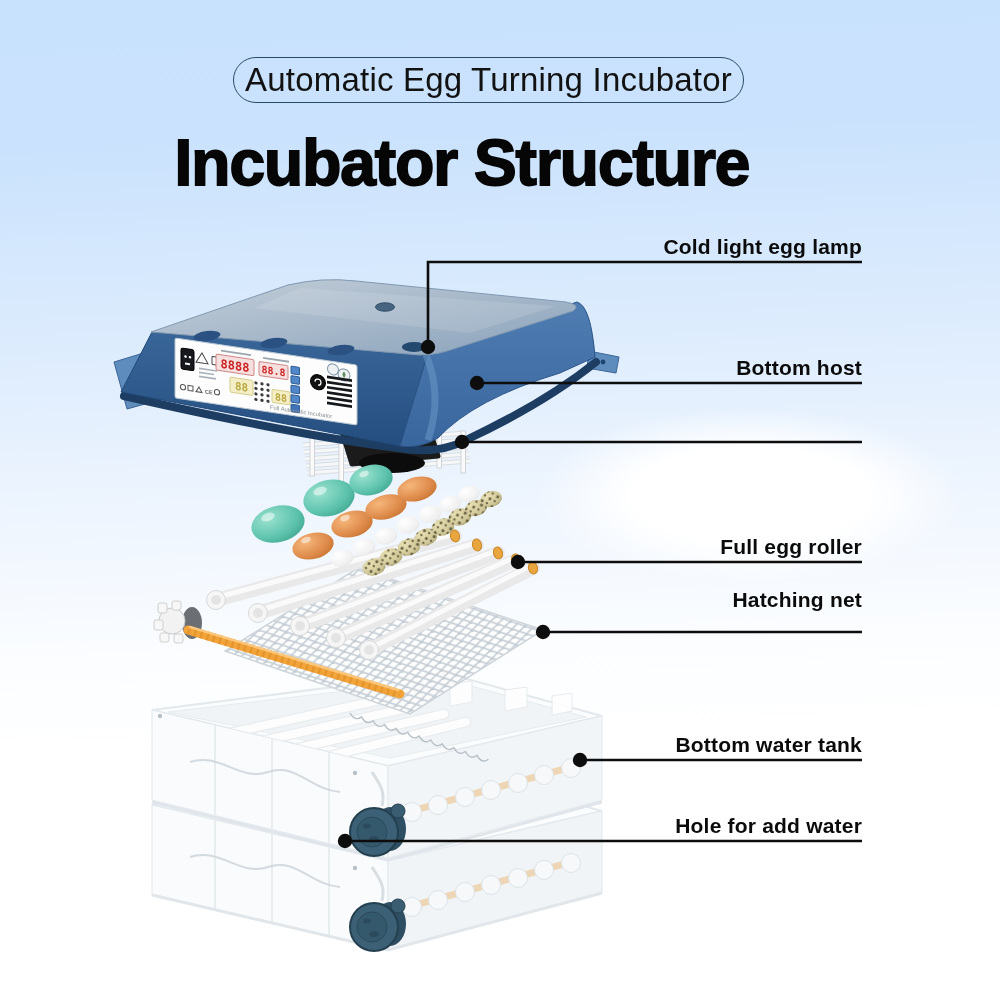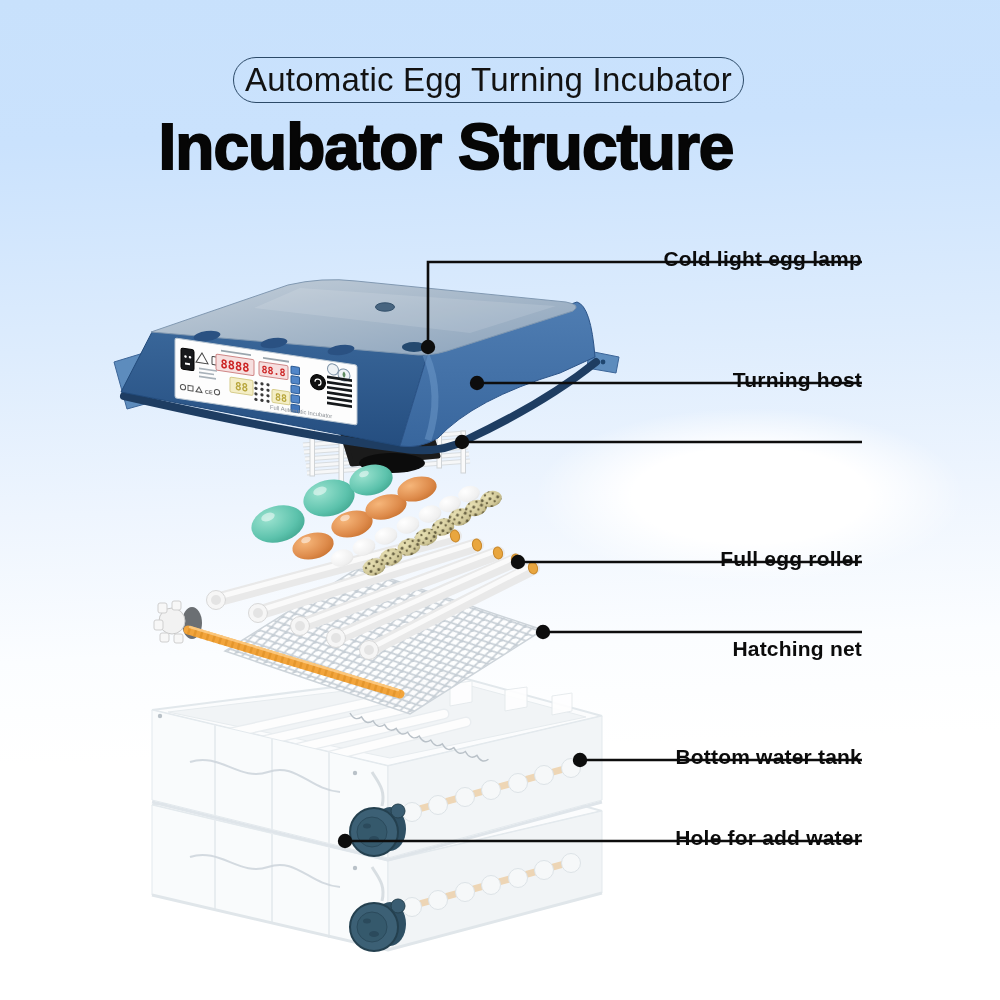--- a/index.html
+++ b/index.html
@@ -7,26 +7,26 @@
          font-family:"Liberation Sans",sans-serif;}
   .bg{position:absolute;inset:0;
       background:linear-gradient(178deg,#c8e1fc 0%,#cae2fd 14%,#ddecfd 34%,
                  #eef5fe 50%,#fbfdff 64%,#ffffff 74%,#ffffff 100%);}
   .blob{position:absolute;left:535px;top:408px;width:430px;height:175px;border-radius:50%;
         background:radial-gradient(closest-side,#ffffff 0%,#ffffff 55%,rgba(255,255,255,0) 100%);}
   .badge-pill{position:absolute;left:233px;top:57px;width:511px;height:46px;
       border:1.6px solid #2c4a68;border-radius:26px;display:flex;align-items:center;
       justify-content:center;box-sizing:border-box;}
   .badge-pill span{font-size:33px;color:#121212;letter-spacing:.2px;white-space:nowrap;}
-  .title{position:absolute;left:0;top:110px;width:892px;margin:0;text-align:center;
+  .title{position:absolute;left:0;top:110px;width:892px;margin:16px;text-align:center;
       font-size:64px;font-weight:bold;color:#060606;letter-spacing:-1px;
       -webkit-text-stroke:1.8px #060606;}
   .art{position:absolute;inset:0;}
   .label{position:absolute;right:138px;font-weight:bold;font-size:21px;color:#0b0b0b;
-      white-space:nowrap;letter-spacing:.2px;margin-top:12px;}
+      white-space:nowrap;letter-spacing:.2px;}
 </style>
 </head>
 <body>
 
 <div class="stage">
   <div class="bg"></div>
   <div class="blob"></div>
 
   <svg class="art" width="1000" height="1000" viewBox="0 0 1000 1000">
     <defs>
@@ -384,18 +384,18 @@
       <circle cx="345" cy="841" r="7.2"></circle>
     </g>
   </svg>
 
   <div class="badge-pill">
     <span>Automatic Egg Turning Incubator</span>
   </div>
   <h1 class="title">Incubator Structure</h1>
 
   <div class="label" style="top:235px">Cold light egg lamp</div>
-  <div class="label" style="top:356px">Turning host</div>
+  <div class="label" style="top:356px">Bottom host</div>
   <div class="label" style="top:535px">Full egg roller</div>
-  <div class="label" style="top:625px">Hatching net</div>
+  <div class="label" style="top:588px">Hatching net</div>
   <div class="label" style="top:814px">Hole for add water</div>
   <div class="label" style="top:733px">Bottom water tank</div>
 </div>
 
 </body></html>

